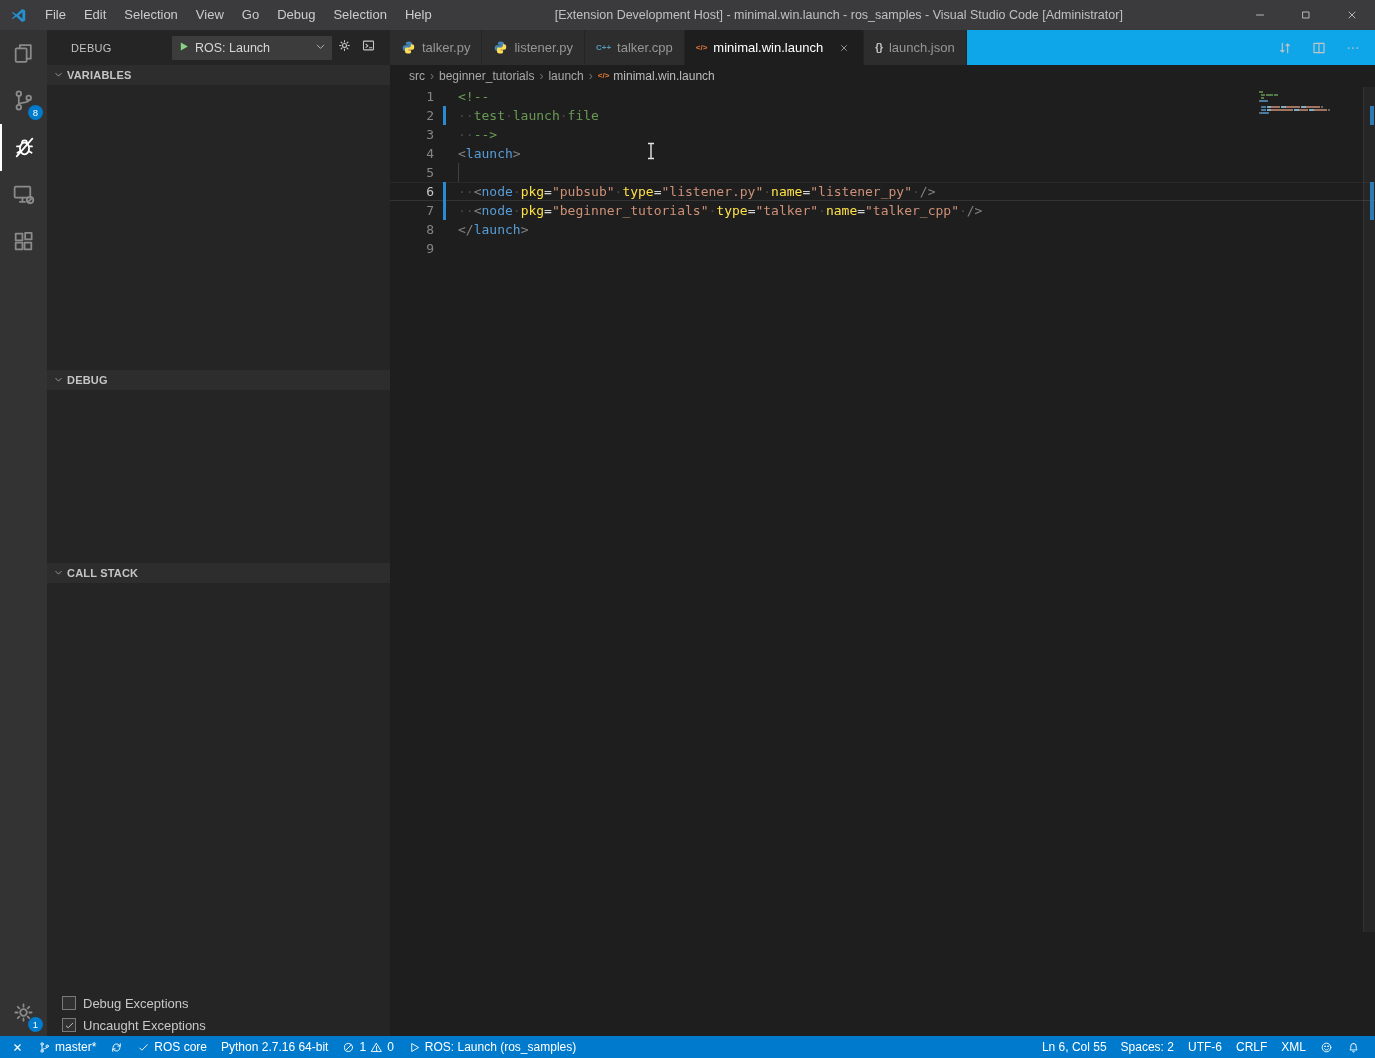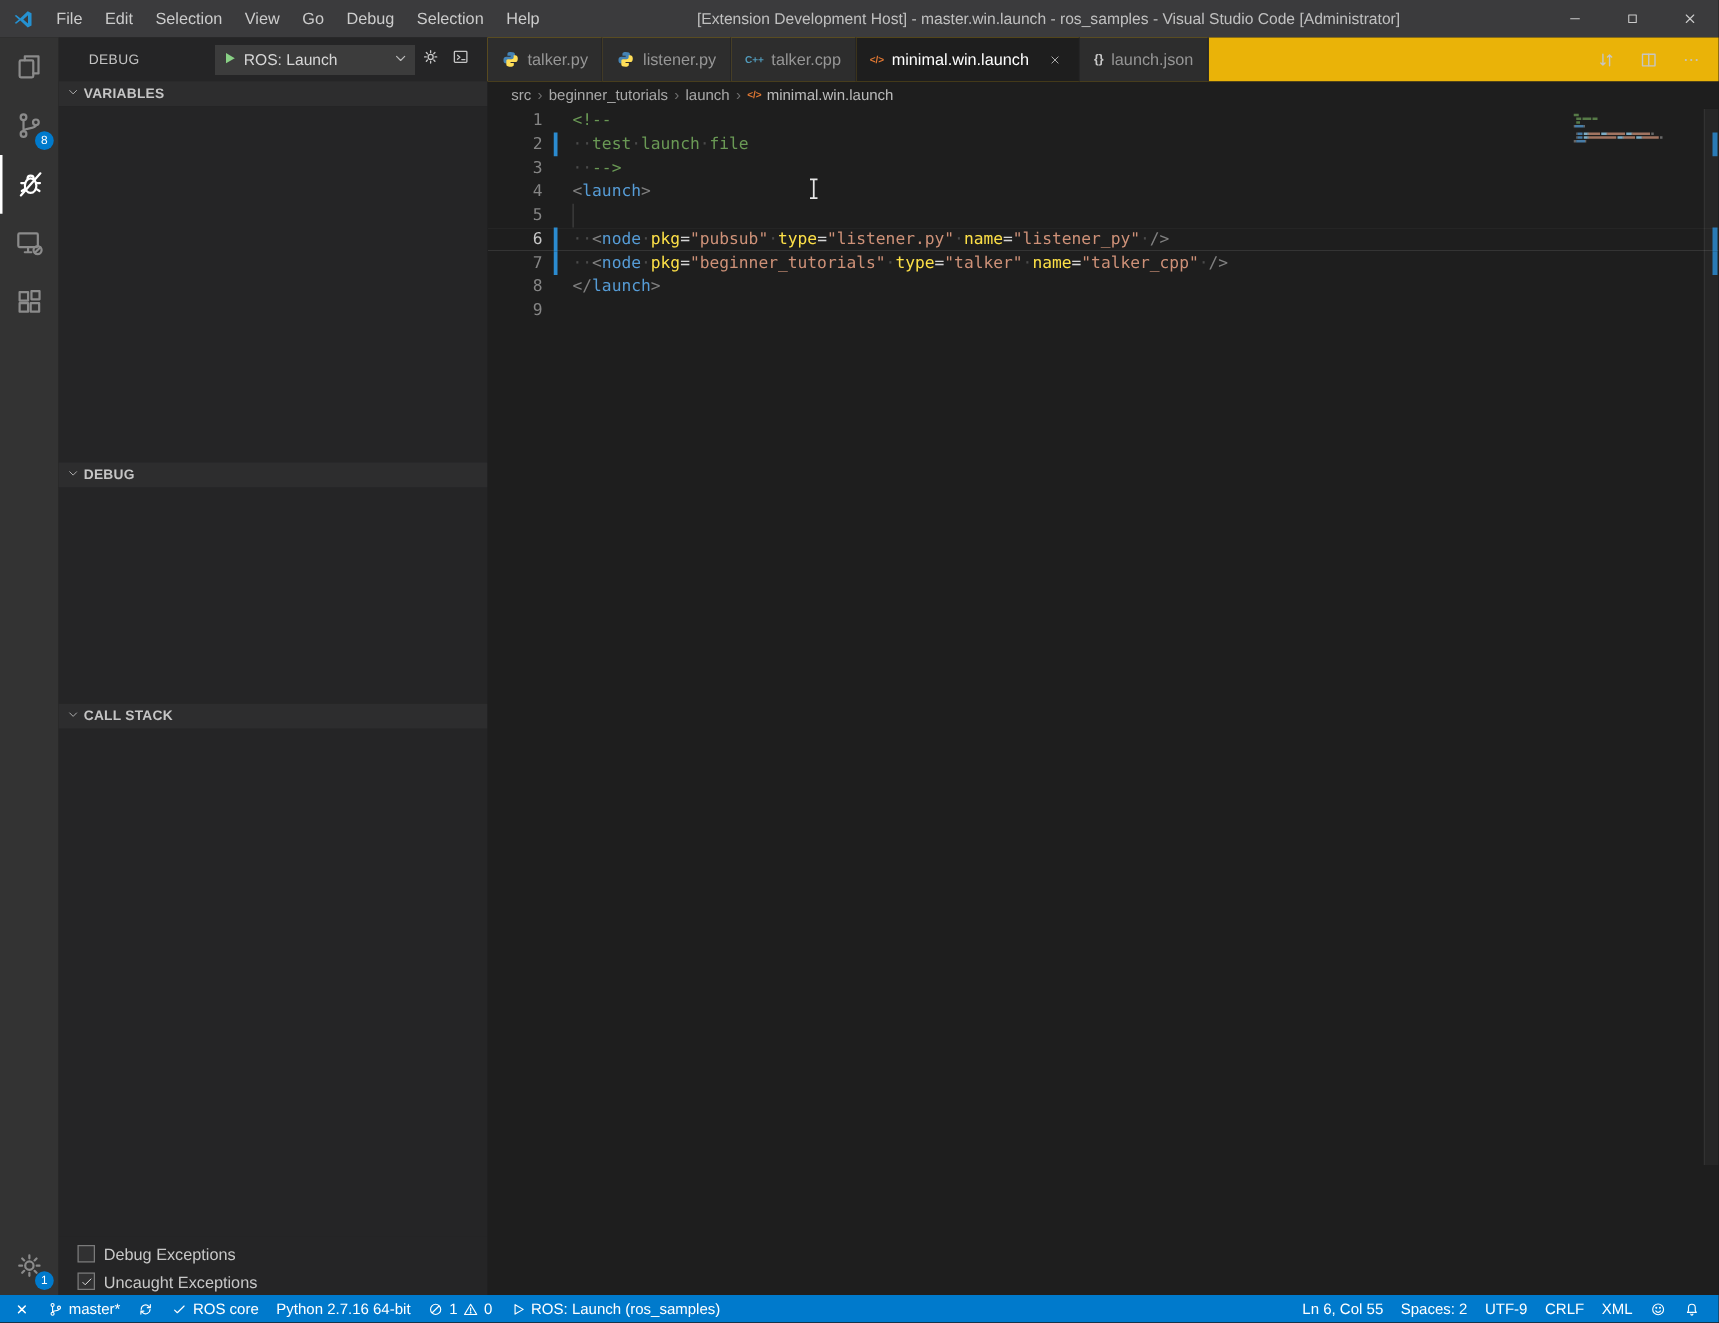--- a/index.html
+++ b/index.html
@@ -50,21 +50,21 @@
   .body-watch{height:173px;}
   .body-callstack{flex:1 1 auto;}
   .body-breakpoints{padding-top:3px;}
   .bp-row{height:22px;display:flex;align-items:center;padding-left:15px;font-size:13px;color:#c8c8c8;gap:7px;}
   .checkbox{width:14px;height:14px;background:#313132;border:1px solid #7a7a7a;display:flex;align-items:center;justify-content:center;flex:0 0 auto;}
   .checkbox .icon svg{width:11px;height:11px;}
   .checkbox .icon{color:#e8e8e8;}
 
   
   .editorarea{flex:1;display:flex;flex-direction:column;background:#1e1e1e;min-width:0;}
-  .tabbar{height:35px;background:#eab308;display:flex;align-items:stretch;flex:0 0 auto;}
+  .tabbar{height:35px;background:#0ea5e9;display:flex;align-items:stretch;flex:0 0 auto;}
   .tab{display:flex;align-items:center;padding:0 11px;background:#2d2d2d;color:#969696;font-size:13px;
     border-right:1px solid #252526;gap:6px;white-space:nowrap;}
   .tab.active{background:#1e1e1e;color:#ffffff;}
   .tab .icon svg{width:15px;height:15px;}
   .tab .close{width:17px;height:17px;margin-left:6px;display:flex;align-items:center;justify-content:center;color:#c0c0c0;}
   .tab .close .icon svg{width:10px;height:10px;}
   .tab-spacer{flex:1;}
   .tab-actions{display:flex;align-items:center;padding-right:10px;gap:10px;color:#bfbfbf;}
   .tab-actions .icon svg{width:16px;height:16px;}
   .breadcrumb{height:22px;display:flex;align-items:center;font-size:12px;color:#a9a9a9;padding-left:19px;flex:0 0 auto;}
@@ -110,21 +110,21 @@
   <div class="menus">
       <div class="menu-item">File</div>
       <div class="menu-item">Edit</div>
       <div class="menu-item">Selection</div>
       <div class="menu-item">View</div>
       <div class="menu-item">Go</div>
       <div class="menu-item">Debug</div>
       <div class="menu-item">Selection</div>
       <div class="menu-item">Help</div>
     </div>
-  <div class="title-text">[Extension Development Host] - master.win.launch - ros_samples - Visual Studio Code [Administrator]</div>
+  <div class="title-text">[Extension Development Host] - minimal.win.launch - ros_samples - Visual Studio Code [Administrator]</div>
   <div class="wincontrols">
       <div class="winbtn">
         <span class="icon">
           <svg viewBox="0 0 24 24" fill="none" stroke="currentColor" stroke-width="1.7" stroke-linecap="round" stroke-linejoin="round">
             <line x1="5" y1="12" x2="19" y2="12"></line>
           </svg>
         </span>
       </div>
       <div class="winbtn">
         <span class="icon">
@@ -569,21 +569,21 @@
       </div>
     </div>
   <div class="sb-right">
       <div class="sb-item">
         <span>Ln 6, Col 55</span>
       </div>
       <div class="sb-item">
         <span>Spaces: 2</span>
       </div>
       <div class="sb-item">
-        <span>UTF-9</span>
+        <span>UTF-6</span>
       </div>
       <div class="sb-item">
         <span>CRLF</span>
       </div>
       <div class="sb-item">
         <span>XML</span>
       </div>
       <div class="sb-item">
         <span class="icon">
           <svg viewBox="0 0 24 24" fill="none" stroke="currentColor" stroke-width="1.7" stroke-linecap="round" stroke-linejoin="round">

